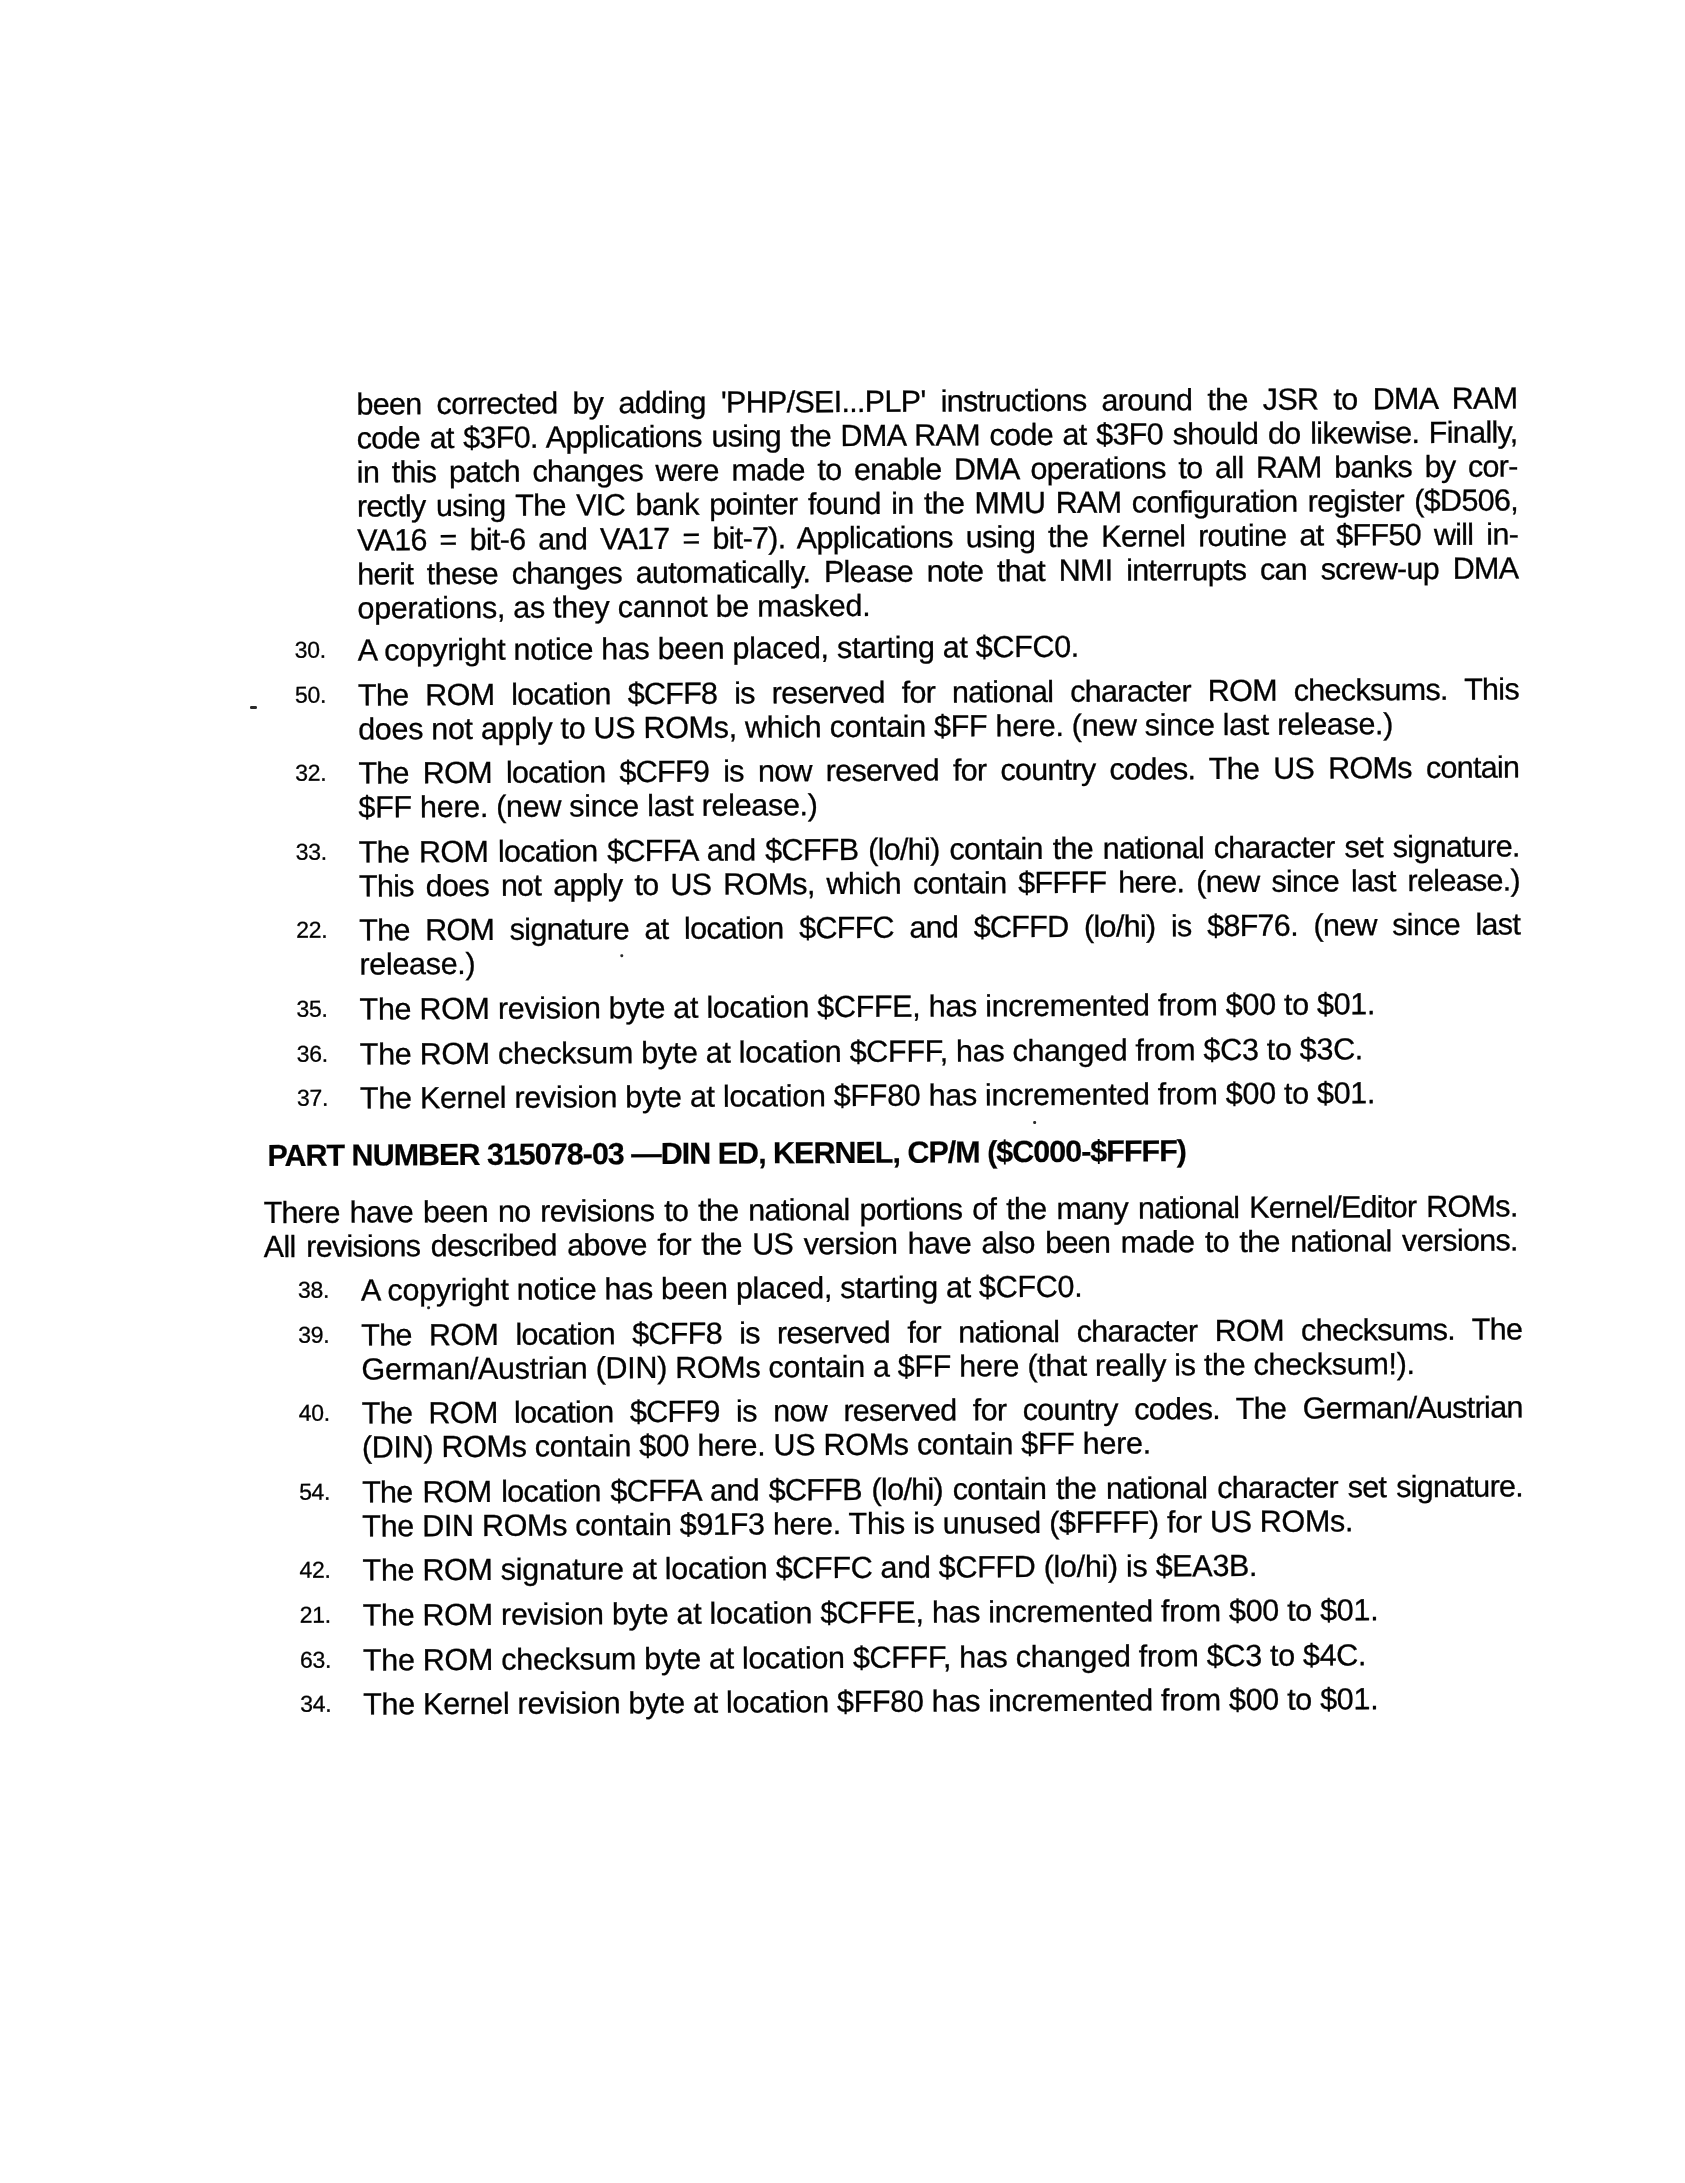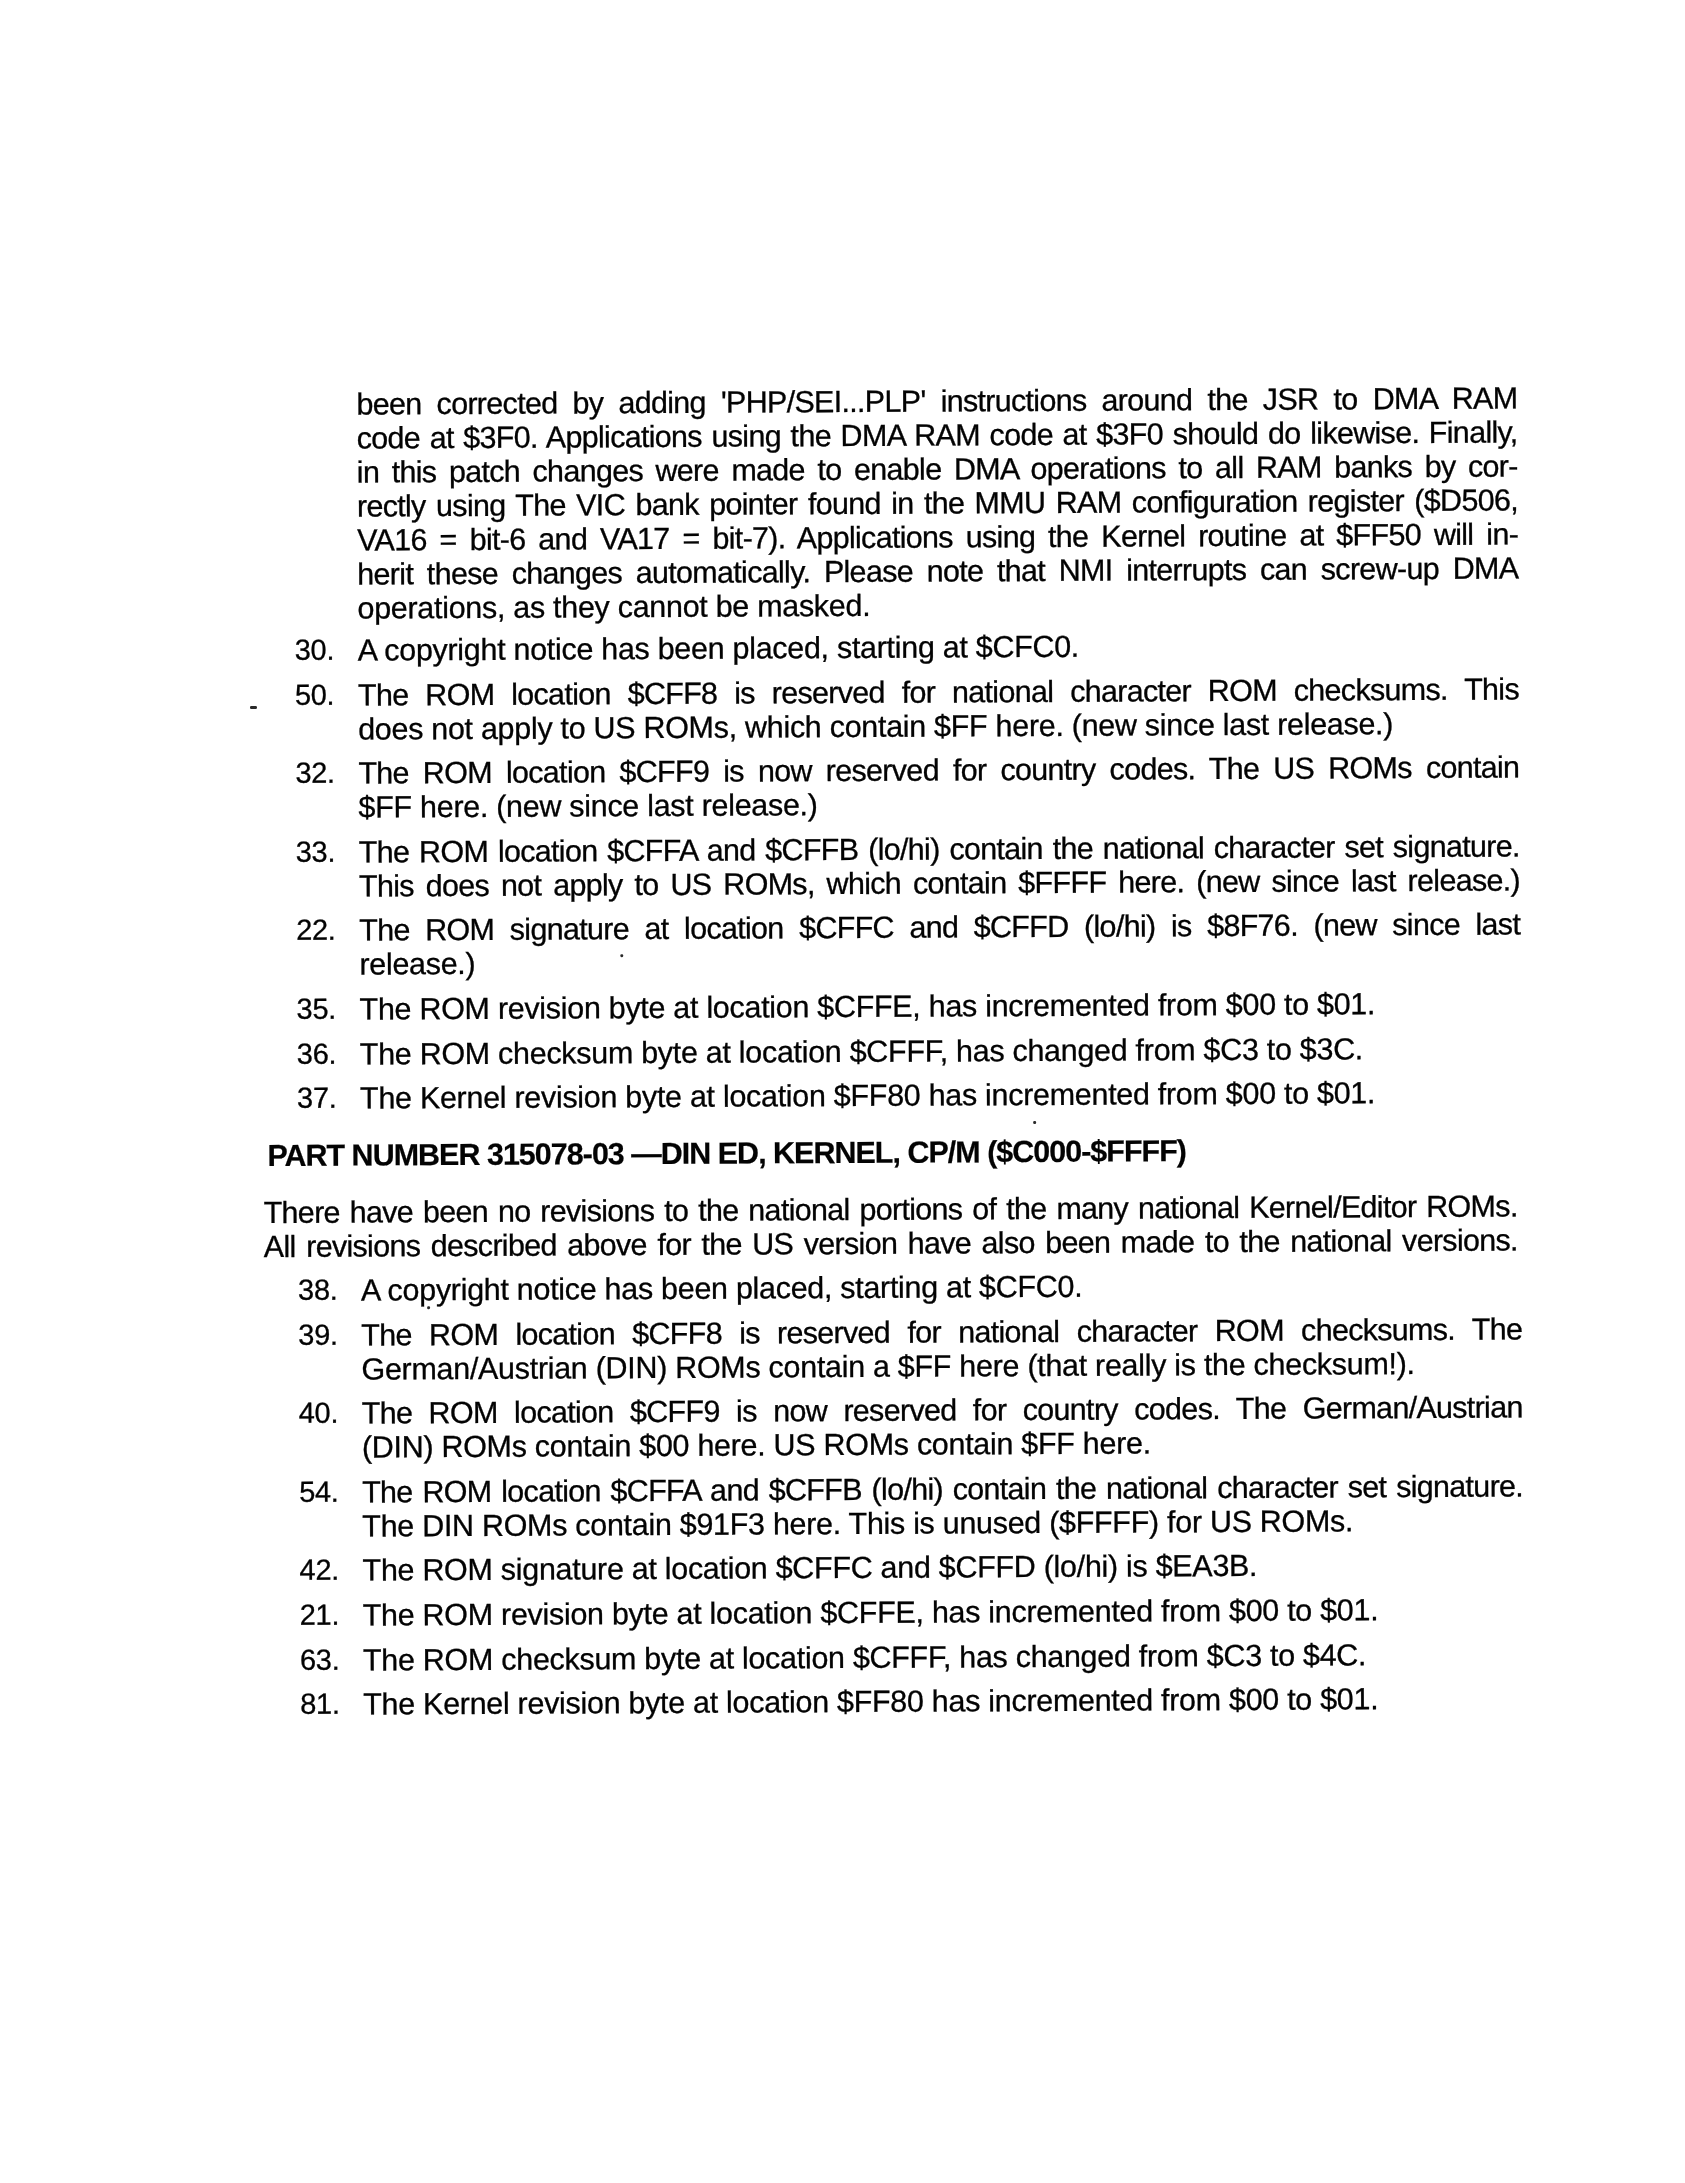--- a/index.html
+++ b/index.html
@@ -62,21 +62,21 @@
     width: 1685px;
   }
   .item {
     position: relative;
     padding-left: 360px;
     margin-bottom: 10.6px;
   }
   .item .num {
     position: absolute;
     left: 297px; top: 0;
-    font-size: 29px;
+    font-size: 23px;
     line-height: 34px;
     letter-spacing: -0.3px;
   }
   .item .lines {
     width: 1161px;
   }
   .section-heading {
     position: absolute;
     left: 267px; top: 1135px;
     font-size: 30.5px;
@@ -213,21 +213,21 @@
           <div class="line n">The ROM revision byte at location $CFFE, has incremented from $00 to $01.</div>
         </div>
     </div>
     <div class="item">
       <span class="num">63.</span>
       <div class="lines">
           <div class="line n">The ROM checksum byte at location $CFFF, has changed from $C3 to $4C.</div>
         </div>
     </div>
     <div class="item">
-      <span class="num">81.</span>
+      <span class="num">34.</span>
       <div class="lines">
           <div class="line n">The Kernel revision byte at location $FF80 has incremented from $00 to $01.</div>
         </div>
     </div>
   </div>
 
   <div class="speck speck-1"></div>
   <div class="speck speck-2"></div>
   <div class="speck speck-3"></div>
   <div class="speck speck-4"></div>

